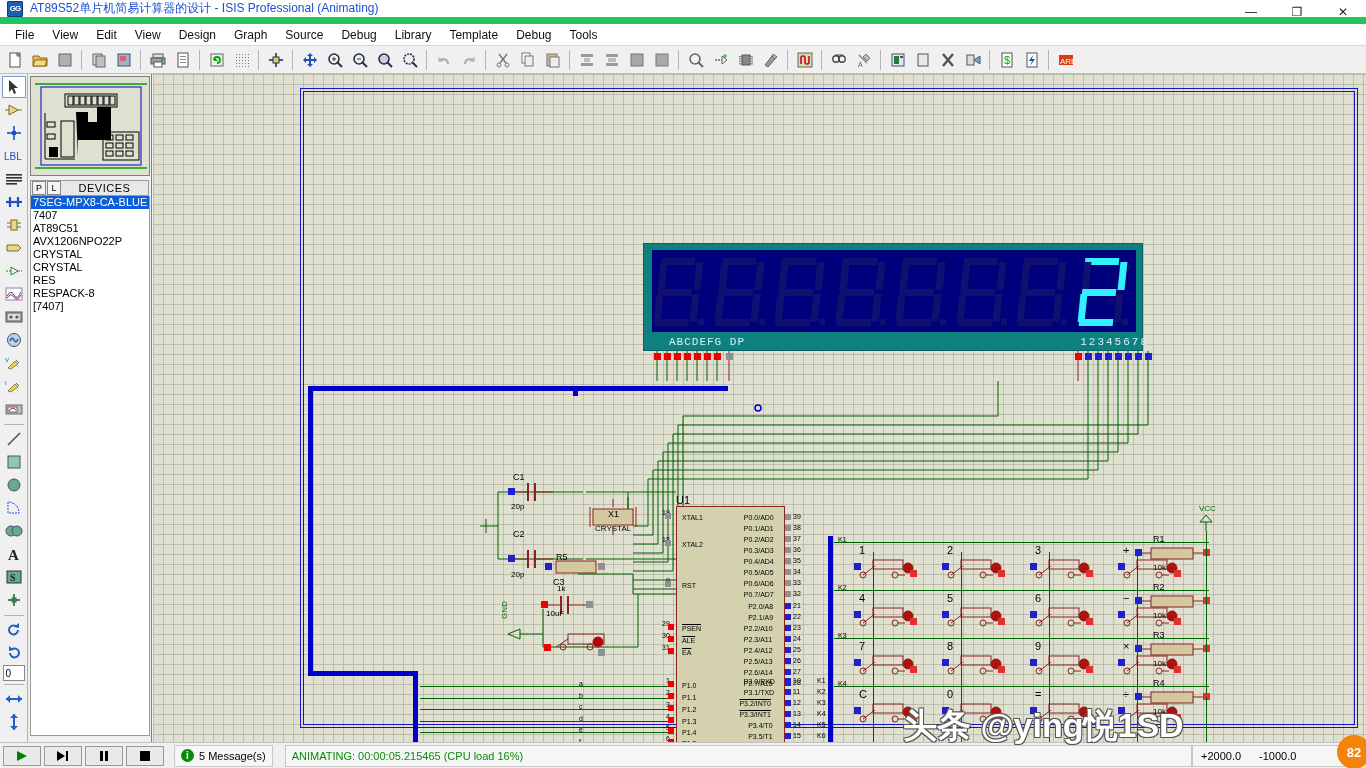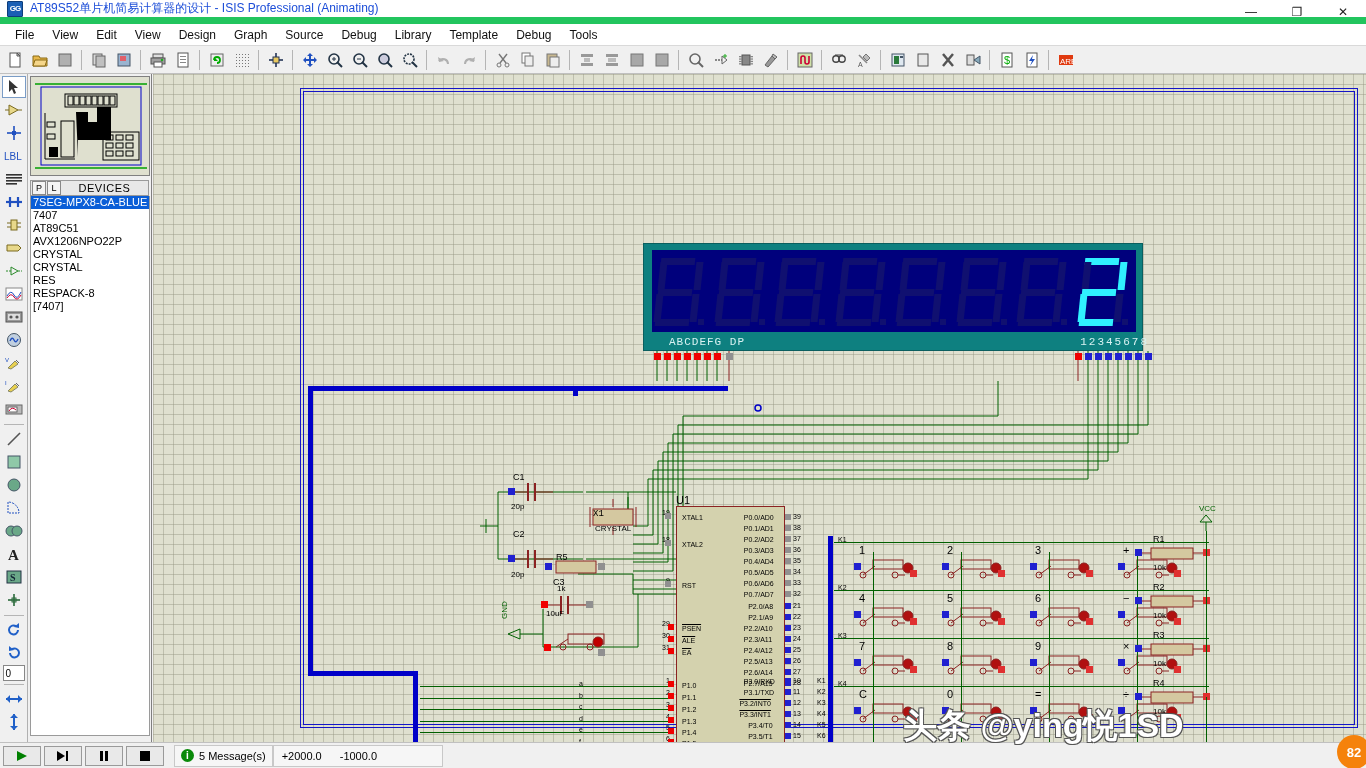--- a/index.html
+++ b/index.html
@@ -1038,21 +1038,21 @@
 
       <path d="M42 160 L42 170 L30 165 Z" fill="none" stroke="#006000"></path>
 
       <line x1="8" y1="50" x2="8" y2="64" stroke="#006000"></line>
       <line x1="2" y1="57" x2="8" y2="57" stroke="#006000"></line>
     </svg>
     <div class="comp-label" style="left:360px;top:398px;">C1</div>
     <div class="comp-val" style="left:358px;top:428px;">20p</div>
     <div class="comp-label" style="left:360px;top:455px;">C2</div>
     <div class="comp-val" style="left:358px;top:496px;">20p</div>
-    <div class="comp-label" style="left:440px;top:435px;font-family:Liberation Mono, monospace;">X1</div>
+    <div class="comp-label" style="left:455px;top:435px;">X1</div>
     <div class="comp-val" style="left:442px;top:450px;">CRYSTAL</div>
     <div class="comp-label" style="left:403px;top:478px;">R5</div>
     <div class="comp-val" style="left:404px;top:510px;">1k</div>
     <div class="comp-label" style="left:400px;top:503px;">C3</div>
     <div class="comp-val" style="left:393px;top:535px;">10uF</div>
     <div class="gnd-lbl" style="left:347px;top:545px;transform:rotate(-90deg);transform-origin:left top;">GND</div>
   </div>
 
   <div id="p1-nets">
       <div class="pinnum" style="left: 426px; top: 606px;">a</div>
@@ -1370,17 +1370,20 @@
   </div>
   <div class="anim-btn">
     <svg width="14" height="12">
         <rect x="2" y="1" width="10" height="10" fill="#000"></rect>
       </svg>
   </div>
   <div id="msgbox">
     <div id="msg-icon">i</div>
     <div id="msg-text">5 Message(s)</div>
   </div>
+  <div id="animbox">
+    <div id="anim-text">ANIMATING: 00:00:05.215465 (CPU load 16%)</div>
+  </div>
   <div id="coordbox">
     <span class="coord">+2000.0</span>
     <span class="coord">-1000.0</span>
   </div>
 </div>
 
 </body></html>

